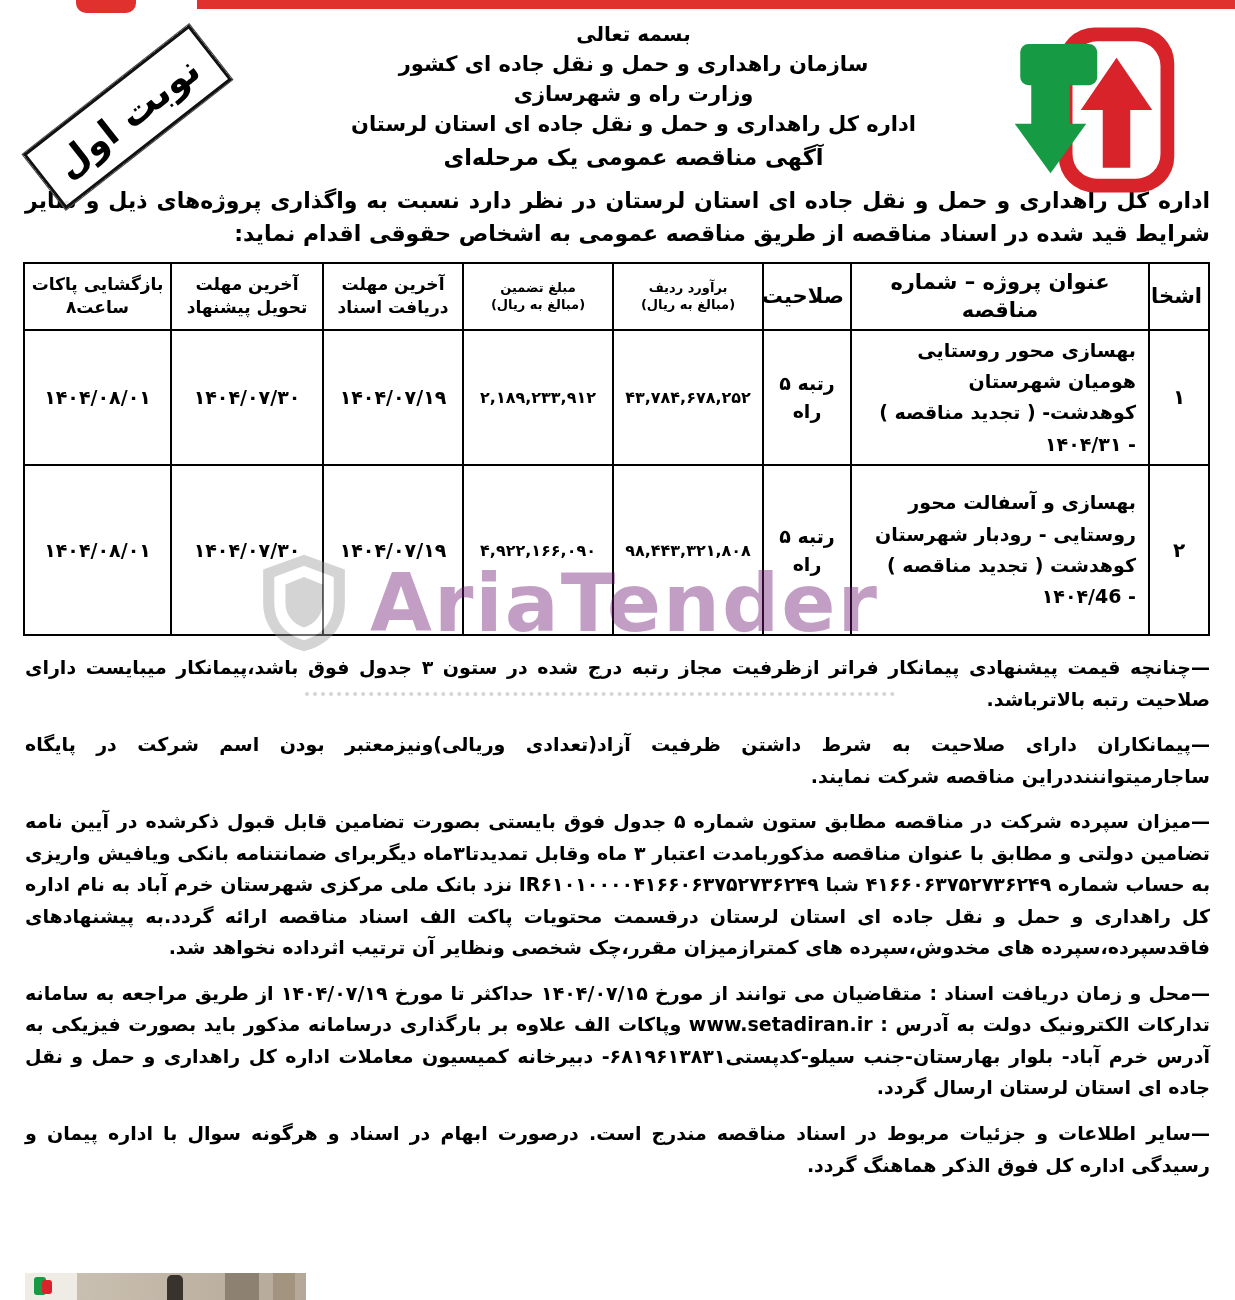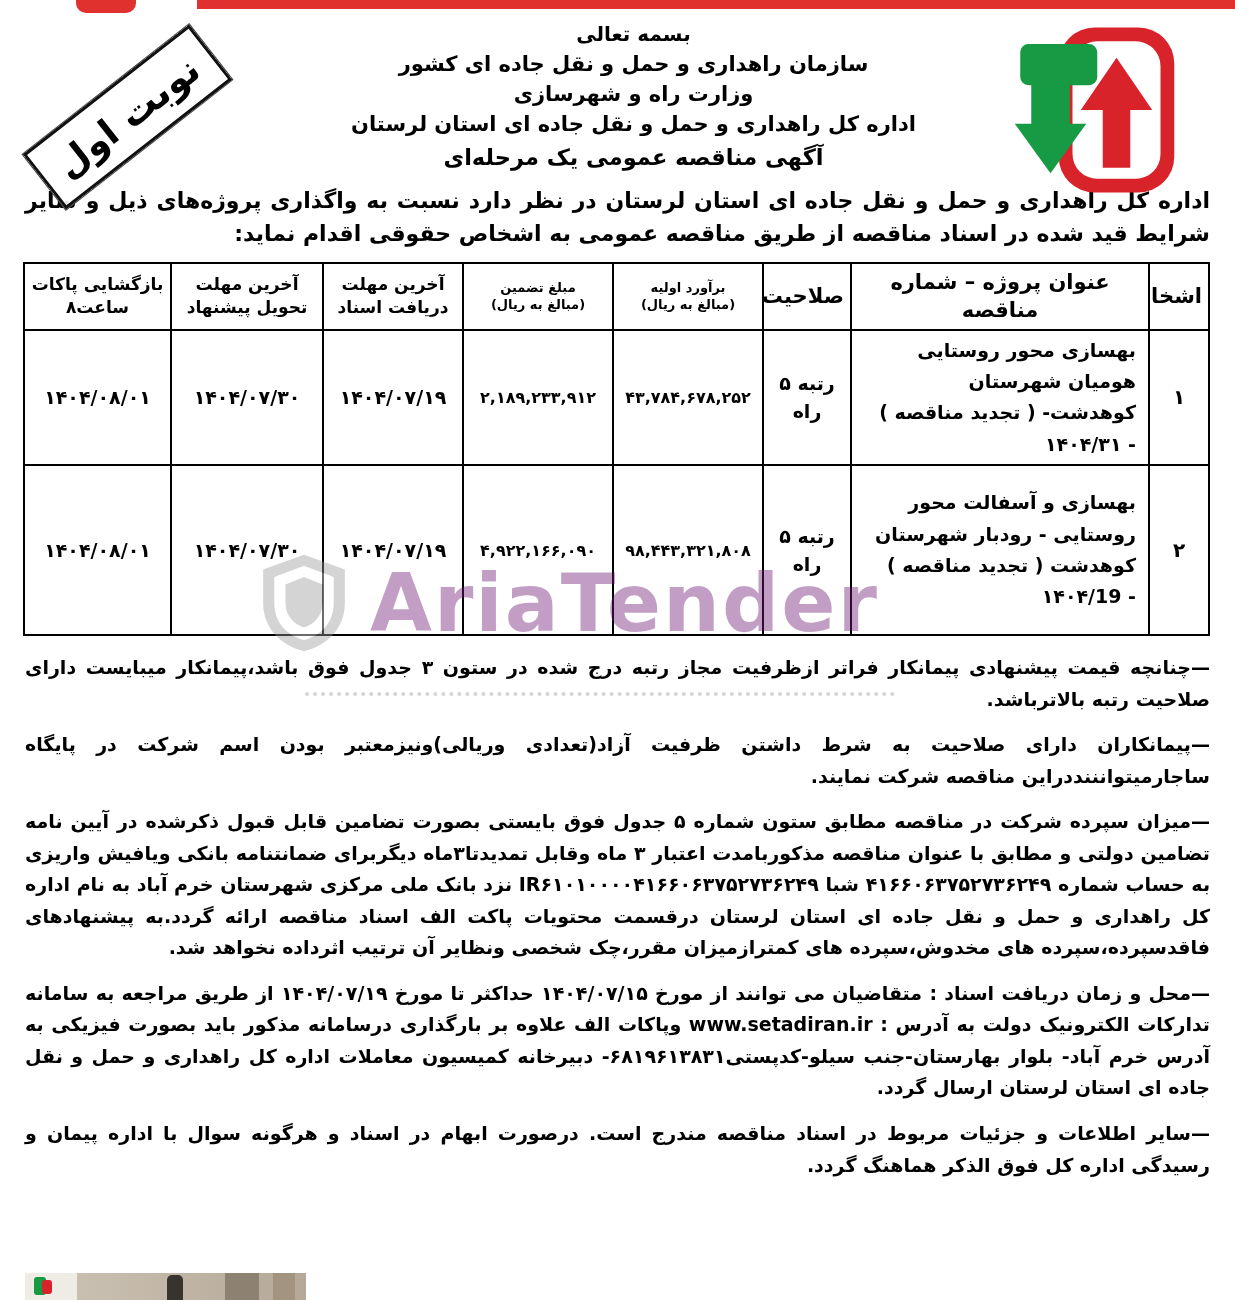--- a/index.html
+++ b/index.html
@@ -129,21 +129,21 @@
       <col style="width:150px">
         <col style="width:140px">
         <col style="width:152px">
         <col style="width:147px">
     </colgroup>
     <thead>
       <tr>
         <th class="big">اشخاص</th>
         <th class="big">عنوان پروژه – شماره مناقصه</th>
         <th class="big">صلاحیت</th>
-        <th class="small">برآورد اولیه
+        <th class="small">برآورد ردیف
 (مبالغ به ریال)</th>
         <th class="small">مبلغ تضمین
 (مبالغ به ریال)</th>
         <th>آخرین مهلت
 دریافت اسناد</th>
         <th>آخرین مهلت
 تحویل پیشنهاد</th>
         <th>بازگشایی پاکات
 ساعت۸</th>
       </tr>
@@ -155,21 +155,21 @@
         <td class="qual-cell">رتبه ۵
 راه</td>
         <td class="money-cell">۴۳,۷۸۴,۶۷۸,۲۵۲</td>
         <td class="money-cell">۲,۱۸۹,۲۳۳,۹۱۲</td>
         <td class="date-cell">۱۴۰۴/۰۷/۱۹</td>
         <td class="date-cell">۱۴۰۴/۰۷/۳۰</td>
         <td class="date-cell">۱۴۰۴/۰۸/۰۱</td>
       </tr>
       <tr class="row-2">
         <td class="radif-cell">۲</td>
-        <td class="title-cell">بهسازی و آسفالت محور روستایی - رودبار شهرستان کوهدشت ( تجدید مناقصه ) - ۱۴۰۴/19</td>
+        <td class="title-cell">بهسازی و آسفالت محور روستایی - رودبار شهرستان کوهدشت ( تجدید مناقصه ) - ۱۴۰۴/46</td>
         <td class="qual-cell">رتبه ۵
 راه</td>
         <td class="money-cell">۹۸,۴۴۳,۳۲۱,۸۰۸</td>
         <td class="money-cell">۴,۹۲۲,۱۶۶,۰۹۰</td>
         <td class="date-cell">۱۴۰۴/۰۷/۱۹</td>
         <td class="date-cell">۱۴۰۴/۰۷/۳۰</td>
         <td class="date-cell">۱۴۰۴/۰۸/۰۱</td>
       </tr>
     </tbody>
   </table>

